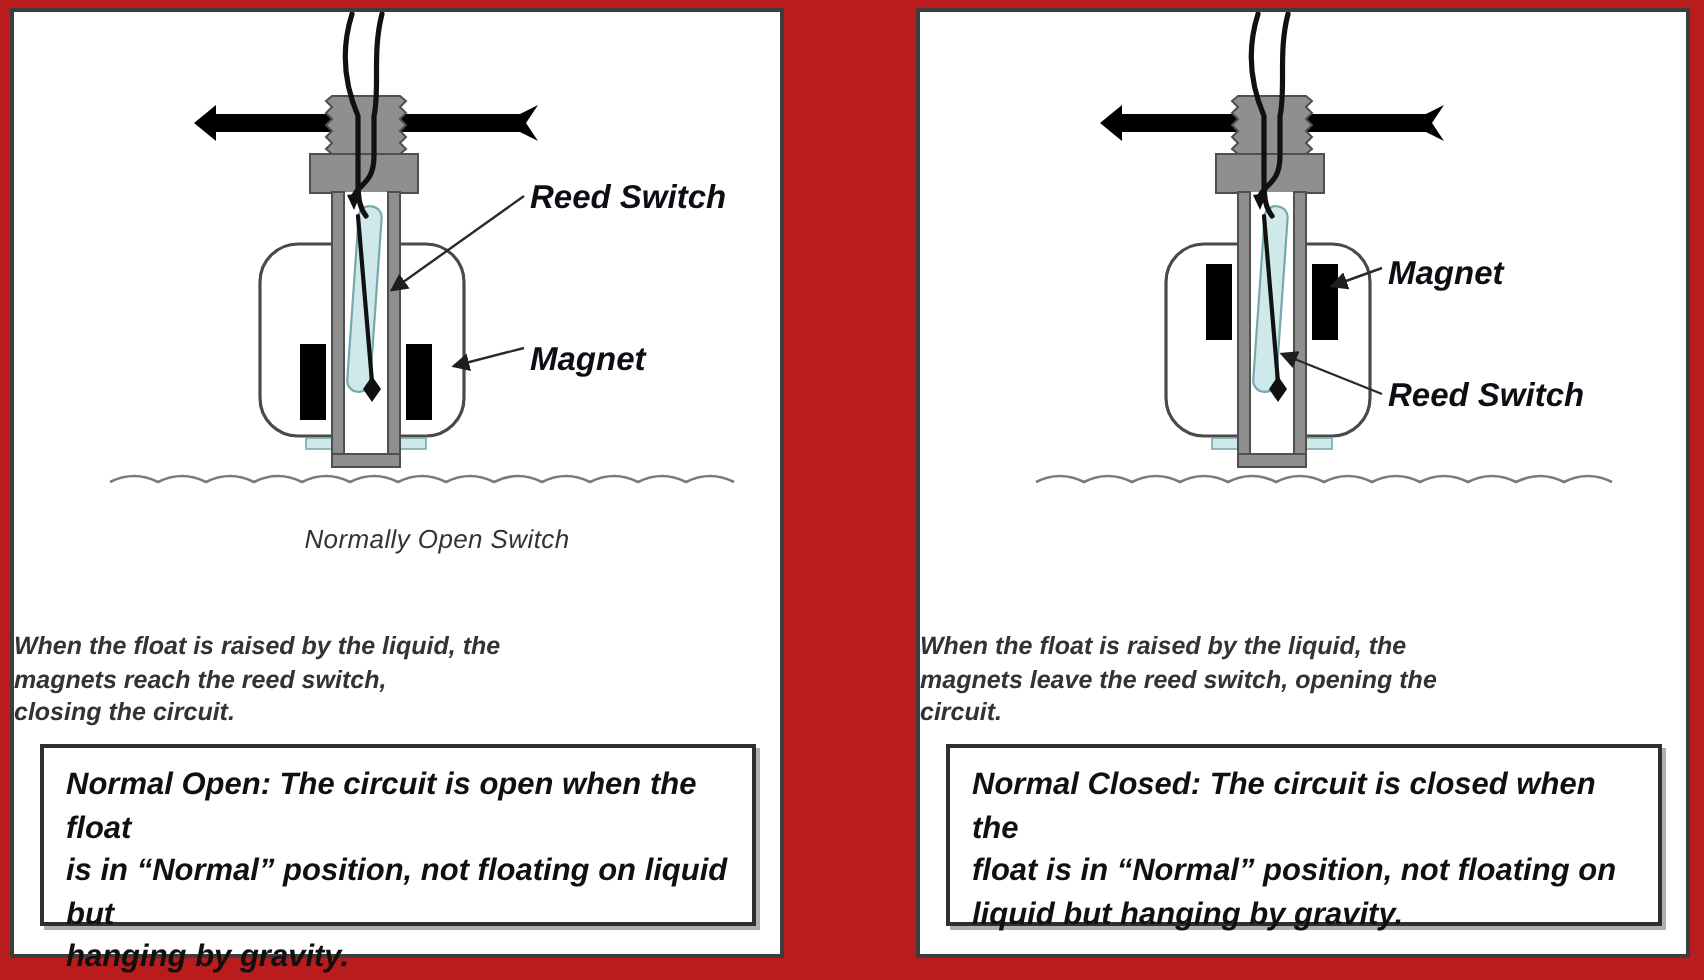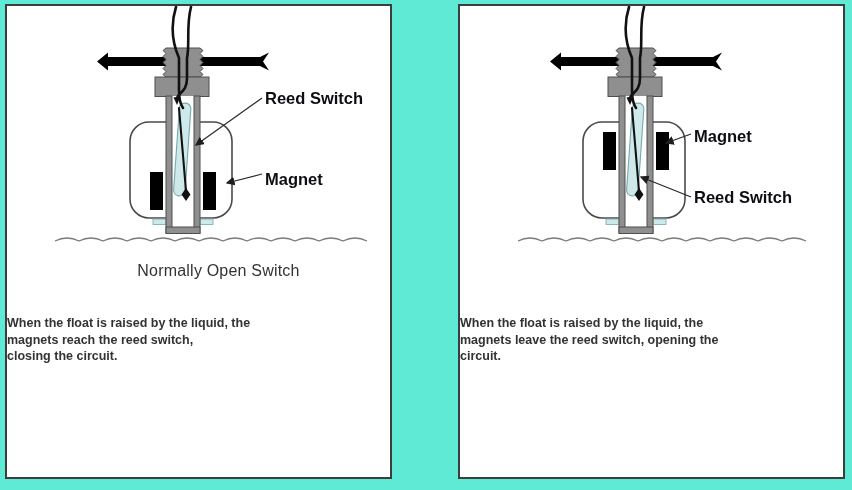--- a/index.html
+++ b/index.html
@@ -1,25 +1,25 @@
 <!DOCTYPE html>
 <html style="--metal: #8f8f8f; --metal-outline: #4f4f4f; --magnet: #000000; --reed-glass: #cfe9ea; --reed-outline: #76a9ad; --float-outline: #4a4a4a; --wire: #111111; --water-line: #7a7a7a; --label-text: #0d0d14;"><head>
 <meta charset="utf-8">
 <style>
   html,body{margin:0;padding:0;background:#fff;}
-  .stage{position:relative;width:852px;height:490px;background:#5eead4;overflow:hidden;
-         font-family:"Liberation Sans","DejaVu Sans",sans-serif;}
+  .stage{position:relative;width:852px;height:490px;background:#b91c1c;overflow:hidden;
+         font-family:"Liberation Sans","DejaVu Sans",sans-serif;font-style:italic;}
   .panel{position:absolute;top:4px;width:387px;height:475px;border:2px solid #3d3d3d;
          background:#fff;box-sizing:border-box;}
   #panel-left{left:5px;}
   #panel-right{left:458px;}
   .diagram{position:absolute;top:0;left:0;width:383px;height:252px;}
 
   .title{position:absolute;top:256px;left:0;right:0;text-align:center;
-         font-size:16px;font-weight:400;color:#333;letter-spacing:.2px;padding-left:40px;}
+         font-size:13px;font-weight:400;color:#333;letter-spacing:.2px;padding-left:40px;}
   .desc{position:absolute;top:309px;left:0;right:0;
         font-size:12.5px;line-height:16.5px;font-weight:700;color:#333;
         white-space:pre-line;}
   .note{position:absolute;top:366px;left:13px;width:358px;height:91px;
         border:2px solid #2f2f2f;box-sizing:border-box;background:#fff;
         box-shadow:2px 2px 0 #b0b0b0;
         padding:8px 11px;font-size:15.5px;line-height:21.5px;font-weight:700;
         color:#101010;white-space:pre-line;}
 
   
@@ -109,20 +109,23 @@
       <g>
         <line class="ptr" x1="255" y1="168" x2="220" y2="177" marker-end="url(#ahL)"></line>
         <text class="lbl" x="258" y="179">Magnet</text>
       </g>
     </svg>
 
     <div class="title">Normally Open Switch</div>
     <div class="desc">When the float is raised by the liquid, the
 magnets reach the reed switch,
 closing the circuit.</div>
+    <div class="note">Normal Open: The circuit is open when the float
+is in “Normal” position, not floating on liquid but
+hanging by gravity.</div>
   </section>
 
   <section class="panel" id="panel-right">
     <svg class="diagram" viewBox="0 0 383 252">
       <defs>
         <marker id="ahR" viewBox="0 0 10 10" refX="8.5" refY="5" markerWidth="7.5" markerHeight="7.5" orient="auto">
           <path d="M0,0 L10,5 L0,10 Z" fill="#1e1e1e"></path>
         </marker>
       </defs>
 
@@ -184,15 +187,18 @@
       </g>
       <g>
         <line class="ptr" x1="231" y1="191" x2="181" y2="171" marker-end="url(#ahR)"></line>
         <text class="lbl" x="234" y="197">Reed Switch</text>
       </g>
     </svg>
 
     <div class="desc">When the float is raised by the liquid, the
 magnets leave the reed switch, opening the
 circuit.</div>
+    <div class="note">Normal Closed: The circuit is closed when the
+float is in “Normal” position, not floating on
+liquid but hanging by gravity.</div>
   </section>
 
 </div>
 
 </body></html>

